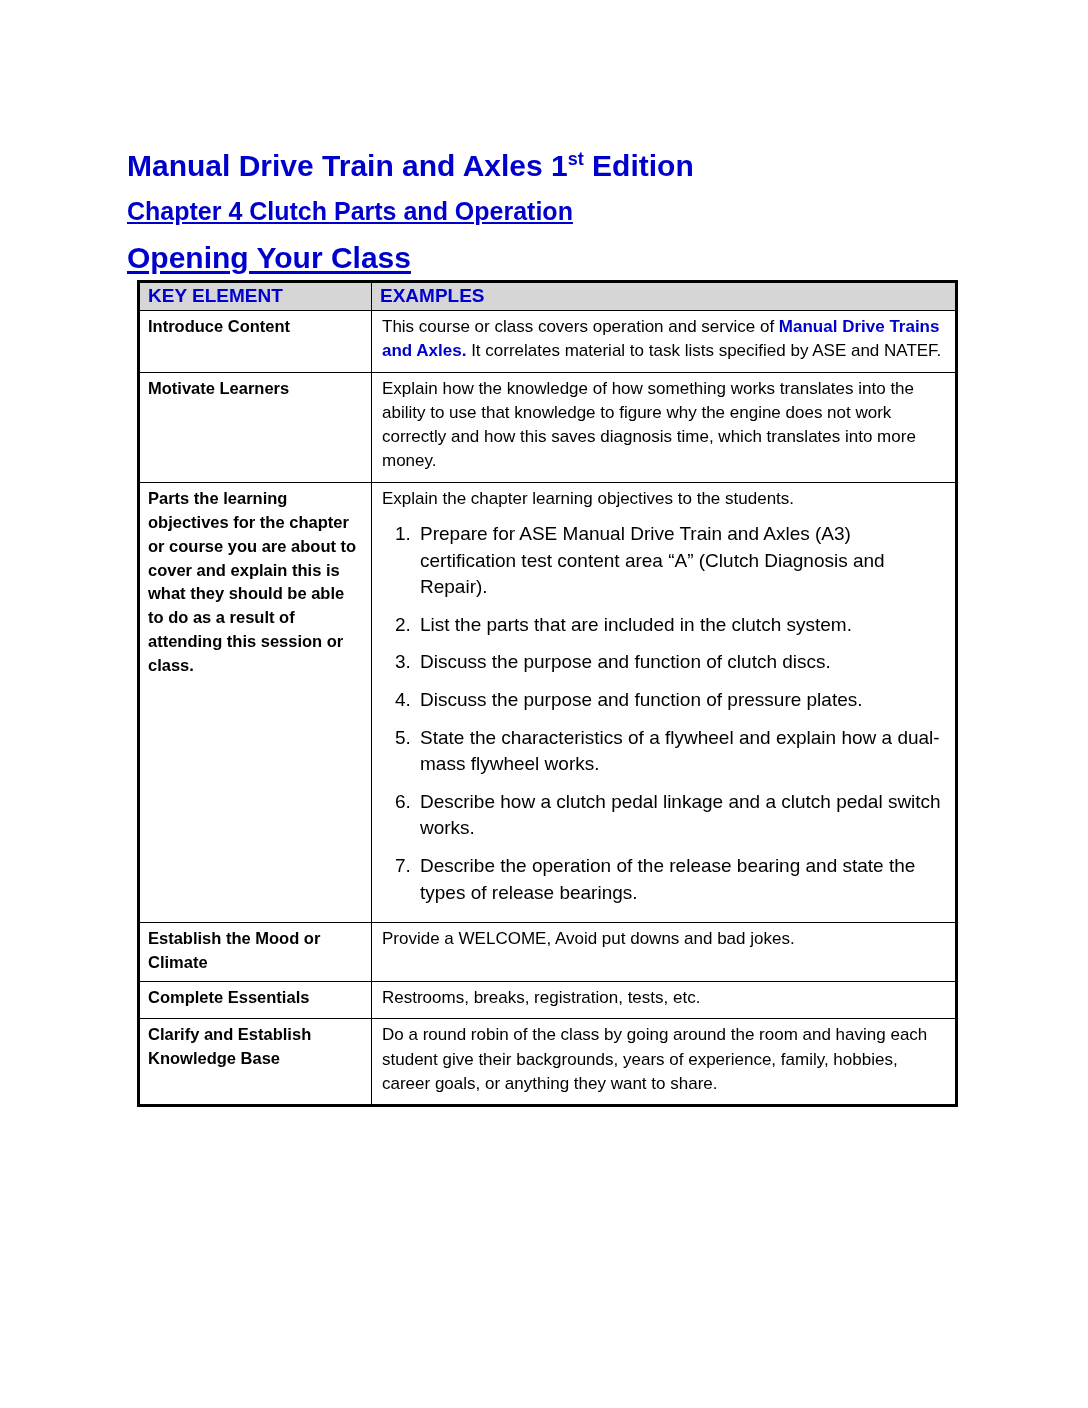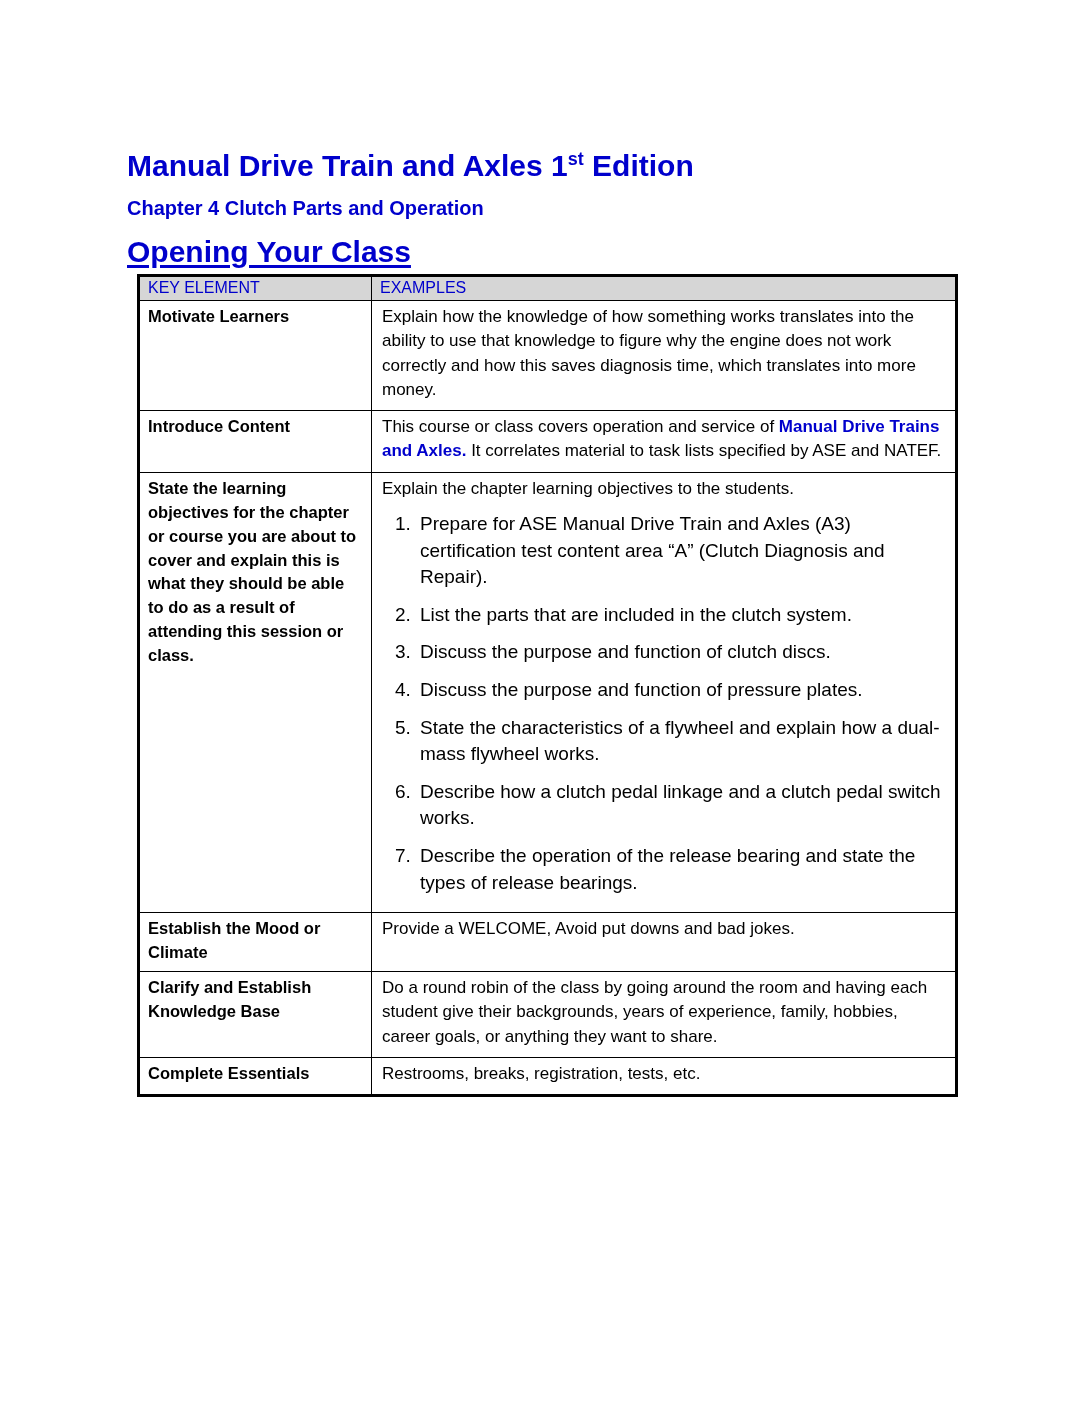--- a/index.html
+++ b/index.html
@@ -34,24 +34,25 @@
     margin-bottom: 12px;
     letter-spacing: 0px;
   }
   .doc-title sup {
     font-size: 18px;
     vertical-align: super;
     line-height: 0;
   }
   .doc-subtitle {
     color: var(--accent);
-    font-size: 20px;
+    font-size: 25px;
     font-weight: bold;
     line-height: 1.2;
     margin-bottom: 14px;
+    text-decoration: underline;
   }
   .doc-section {
     color: var(--accent);
     font-size: 30px;
     font-weight: bold;
     line-height: 1.2;
     text-decoration: underline;
     text-decoration-thickness: 3px;
     text-underline-offset: 3px;
     margin-bottom: 4px;
@@ -67,22 +68,22 @@
   table.key-table td {
     border: 1.5px solid #000000;
     vertical-align: top;
     text-align: left;
   }
   col.key-col { width: 233px; }
   col.example-col { width: 585px; }
   th.header-cell {
     background: var(--header-bg);
     color: var(--accent);
-    font-size: 16px;
-    font-weight: normal;
+    font-size: 19px;
+    font-weight: bold;
     padding: 2px 8px 3px 8px;
   }
   td.key-cell {
     font-weight: bold;
     font-size: 16.5px;
     line-height: 1.45;
     padding: 4px 8px 6px 8px;
   }
   td.example-cell {
     font-size: 17px;
@@ -121,51 +122,51 @@
         <col class="example-col">
       </colgroup>
       <thead>
         <tr>
           <th class="header-cell">KEY ELEMENT</th>
           <th class="header-cell">EXAMPLES</th>
         </tr>
       </thead>
       <tbody>
         <tr>
+          <td class="key-cell">Introduce Content</td>
+          <td class="example-cell"><span>This course or class covers operation and service of </span><span class="blue-bold">Manual Drive Trains and Axles.</span><span> It correlates material to task lists specified by ASE and NATEF.</span></td>
+        </tr>
+        <tr>
           <td class="key-cell">Motivate Learners</td>
           <td class="example-cell">Explain how the knowledge of how something works translates into the ability to use that knowledge to figure why the engine does not work correctly and how this saves diagnosis time, which translates into more money.</td>
         </tr>
         <tr>
-          <td class="key-cell">Introduce Content</td>
-          <td class="example-cell"><span>This course or class covers operation and service of </span><span class="blue-bold">Manual Drive Trains and Axles.</span><span> It correlates material to task lists specified by ASE and NATEF.</span></td>
-        </tr>
-        <tr>
-          <td class="key-cell">State the learning objectives for the chapter or course you are about to cover and explain this is what they should be able to do as a result of attending this session or class.</td>
+          <td class="key-cell">Parts the learning objectives for the chapter or course you are about to cover and explain this is what they should be able to do as a result of attending this session or class.</td>
           <td class="example-cell">
             <div>Explain the chapter learning objectives to the students.</div>
             <ol class="objectives">
               <li>Prepare for ASE Manual Drive Train and Axles (A3) certification test content area “A” (Clutch Diagnosis and Repair).</li>
               <li>List the parts that are included in the clutch system.</li>
               <li>Discuss the purpose and function of clutch discs.</li>
               <li>Discuss the purpose and function of pressure plates.</li>
               <li>State the characteristics of a flywheel and explain how a dual-mass flywheel works.</li>
               <li>Describe how a clutch pedal linkage and a clutch pedal switch works.</li>
               <li>Describe the operation of the release bearing and state the types of release bearings.</li>
             </ol>
           </td>
         </tr>
         <tr>
           <td class="key-cell">Establish the Mood or Climate</td>
           <td class="example-cell"><span>Provide a </span><span class="italic">WELCOME,</span><span> Avoid put downs and bad jokes.</span></td>
         </tr>
         <tr>
+          <td class="key-cell">Complete Essentials</td>
+          <td class="example-cell">Restrooms, breaks, registration, tests, etc.</td>
+        </tr>
+        <tr>
           <td class="key-cell">Clarify and Establish Knowledge Base</td>
           <td class="example-cell">Do a round robin of the class by going around the room and having each student give their backgrounds, years of experience, family, hobbies, career goals, or anything they want to share.</td>
-        </tr>
-        <tr>
-          <td class="key-cell">Complete Essentials</td>
-          <td class="example-cell">Restrooms, breaks, registration, tests, etc.</td>
         </tr>
       </tbody>
     </table>
 
   </div>
 </div>
 
 </body></html>

